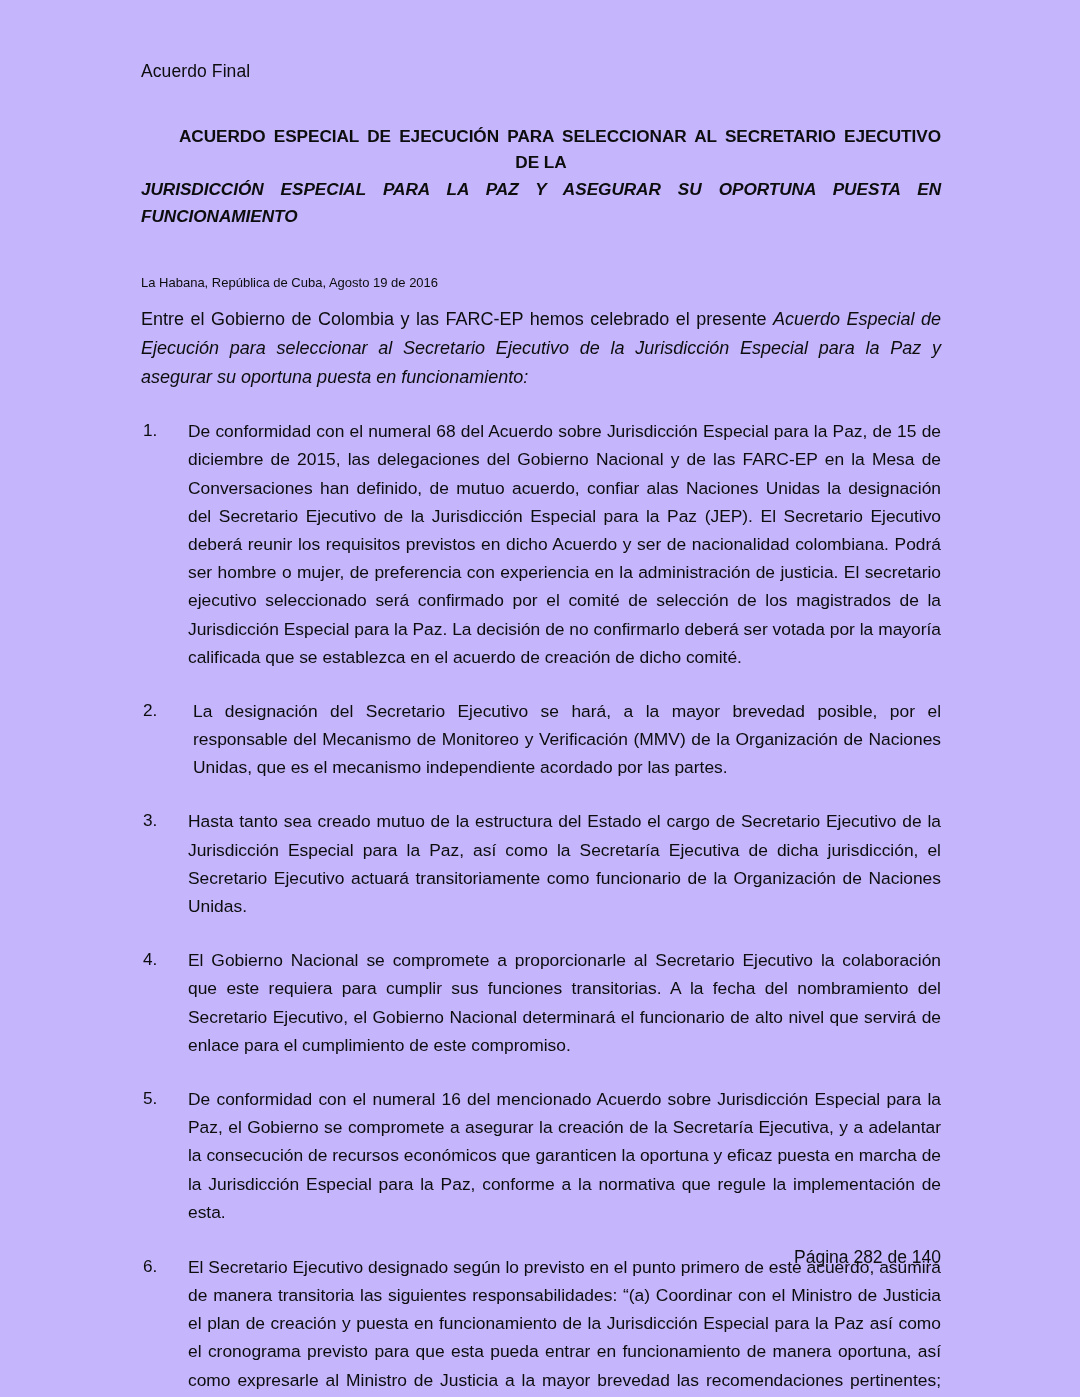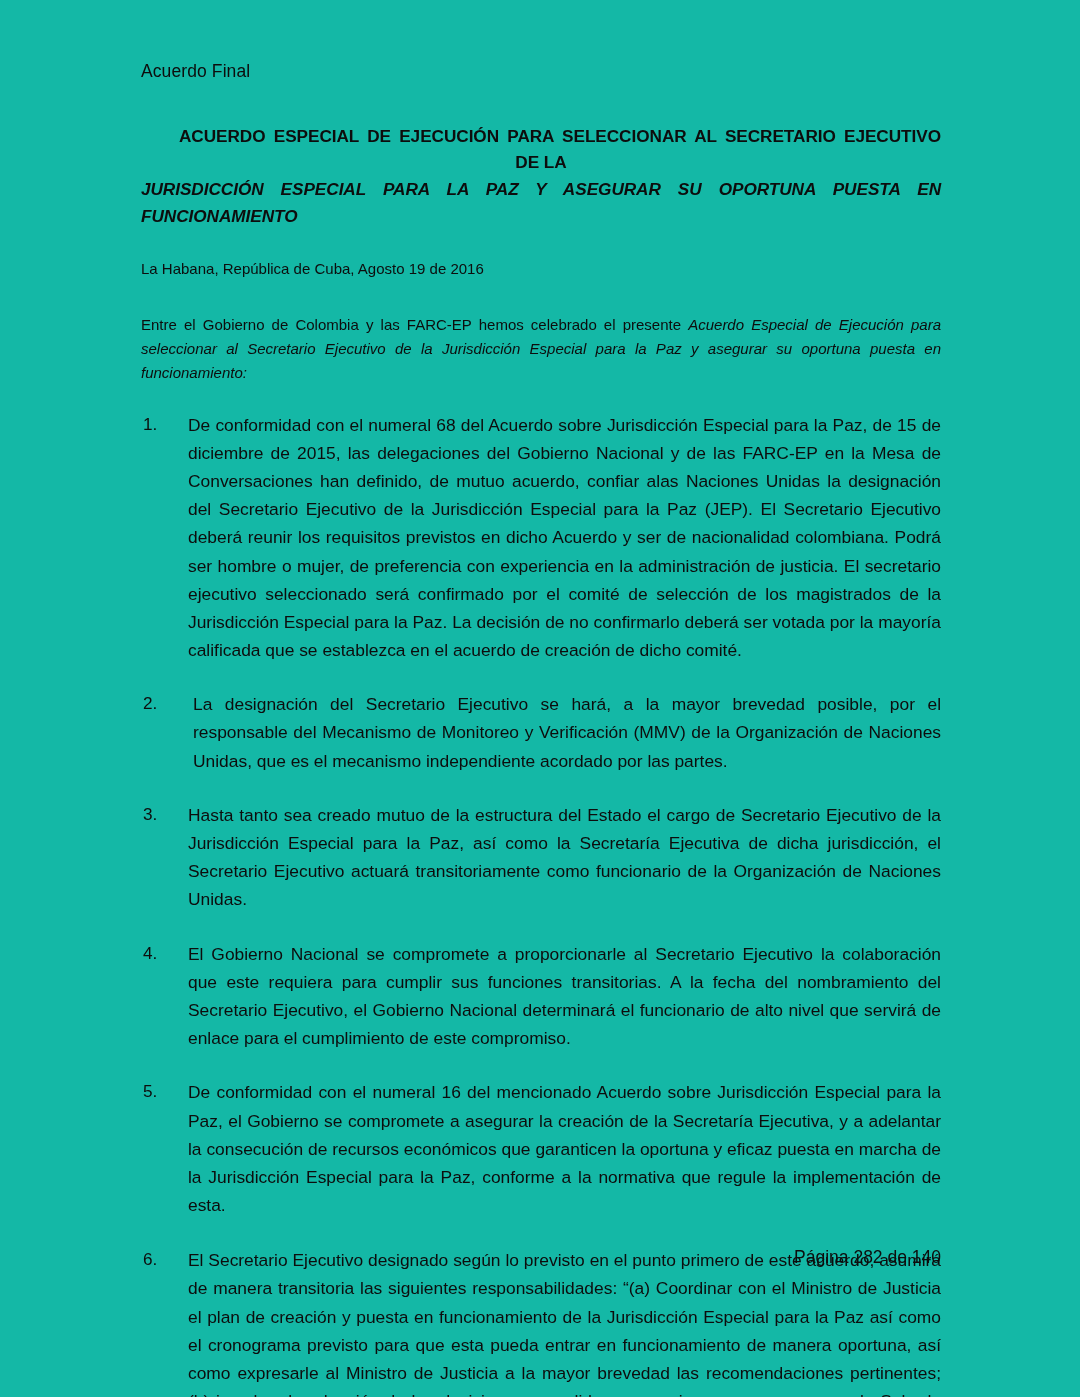--- a/index.html
+++ b/index.html
@@ -9,21 +9,21 @@
     background: #ffffff;
   }
   body {
     font-family: "Liberation Sans", sans-serif;
     color: #0d0d0d;
   }
   .page {
     position: relative;
     width: 1080px;
     height: 1397px;
-    background: #14b8a6;
+    background: #c4b5fd;
     box-sizing: border-box;
     overflow: hidden;
   }
   .content {
     position: absolute;
     left: 141px;
     top: 58px;
     width: 800px;
   }
 
@@ -43,29 +43,29 @@
     line-height: 1.55;
     text-align: justify;
     text-align-last: center;
     letter-spacing: -0.05px;
   }
   .title-block .tline-1 { text-indent: 38px; }
   .title-block .tline-2 { text-align-last: justify; font-style: italic; }
 
   
   .place-line {
-    margin-top: 29px;
-    font-size: 15px;
+    margin-top: 44px;
+    font-size: 13px;
     line-height: 1.5;
   }
 
   
   .intro {
-    margin-top: 32px;
-    font-size: 15px;
+    margin-top: 12px;
+    font-size: 18px;
     line-height: 1.62;
     text-align: justify;
     text-align-last: left;
   }
   .intro .it { font-style: italic; }
 
   
   .clauses { margin-top: 25px; }
   .clause {
     position: relative;

